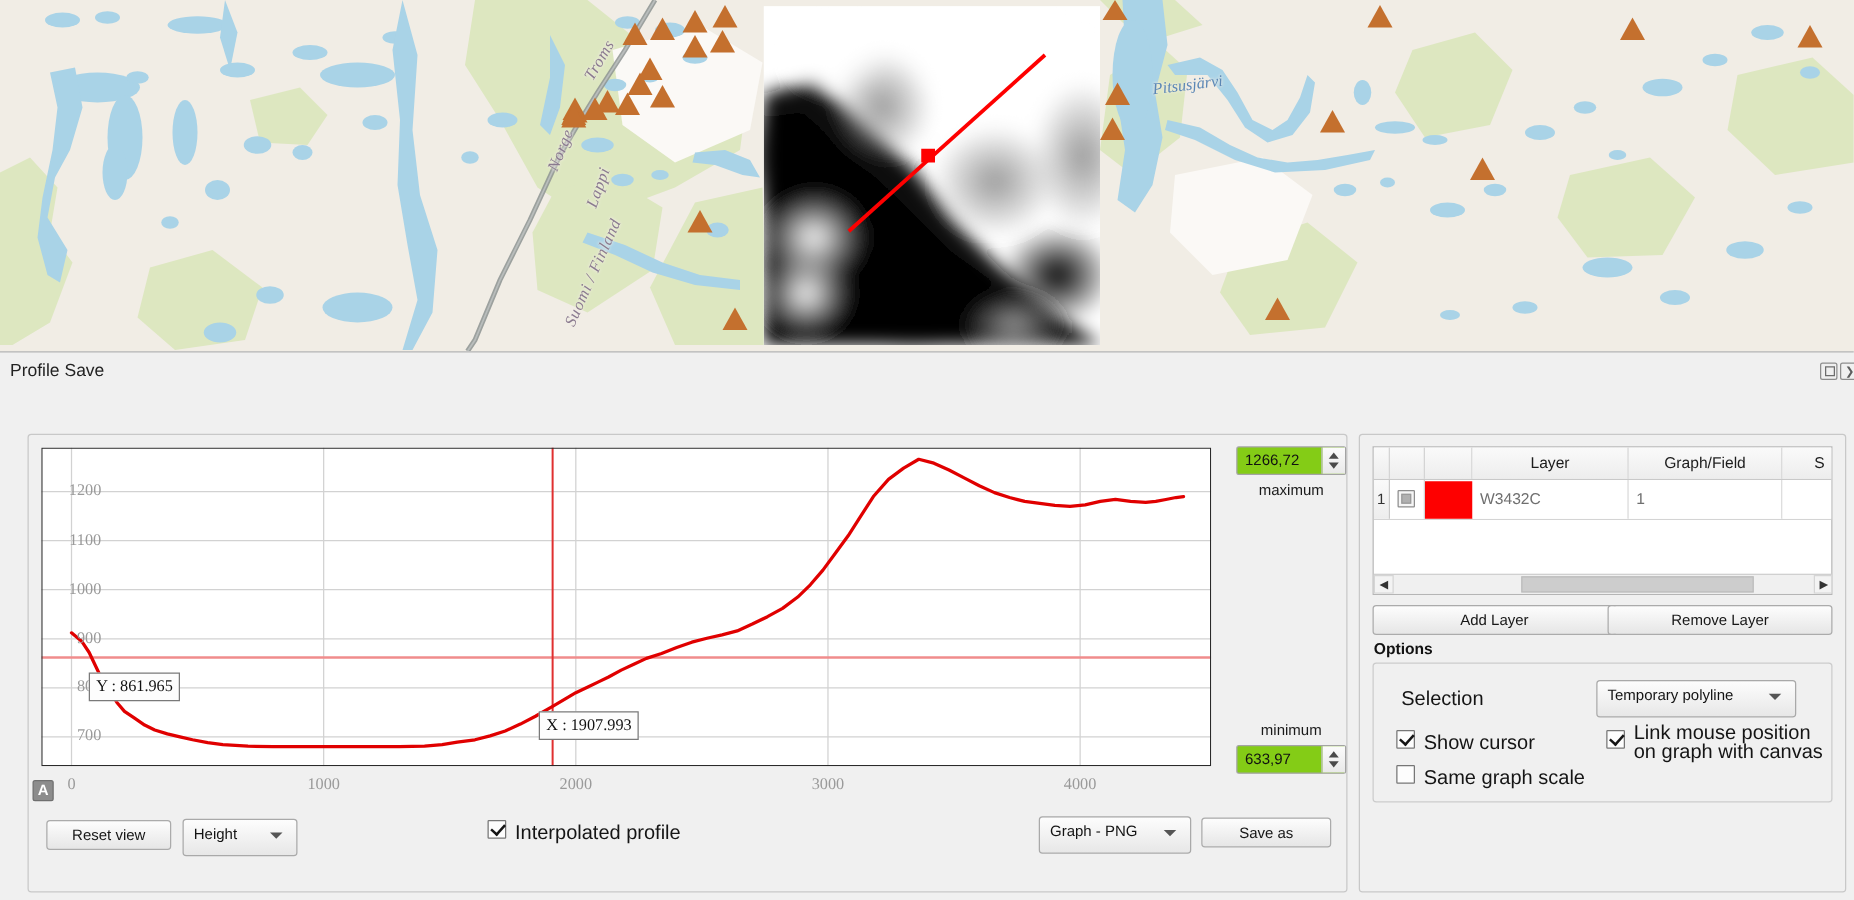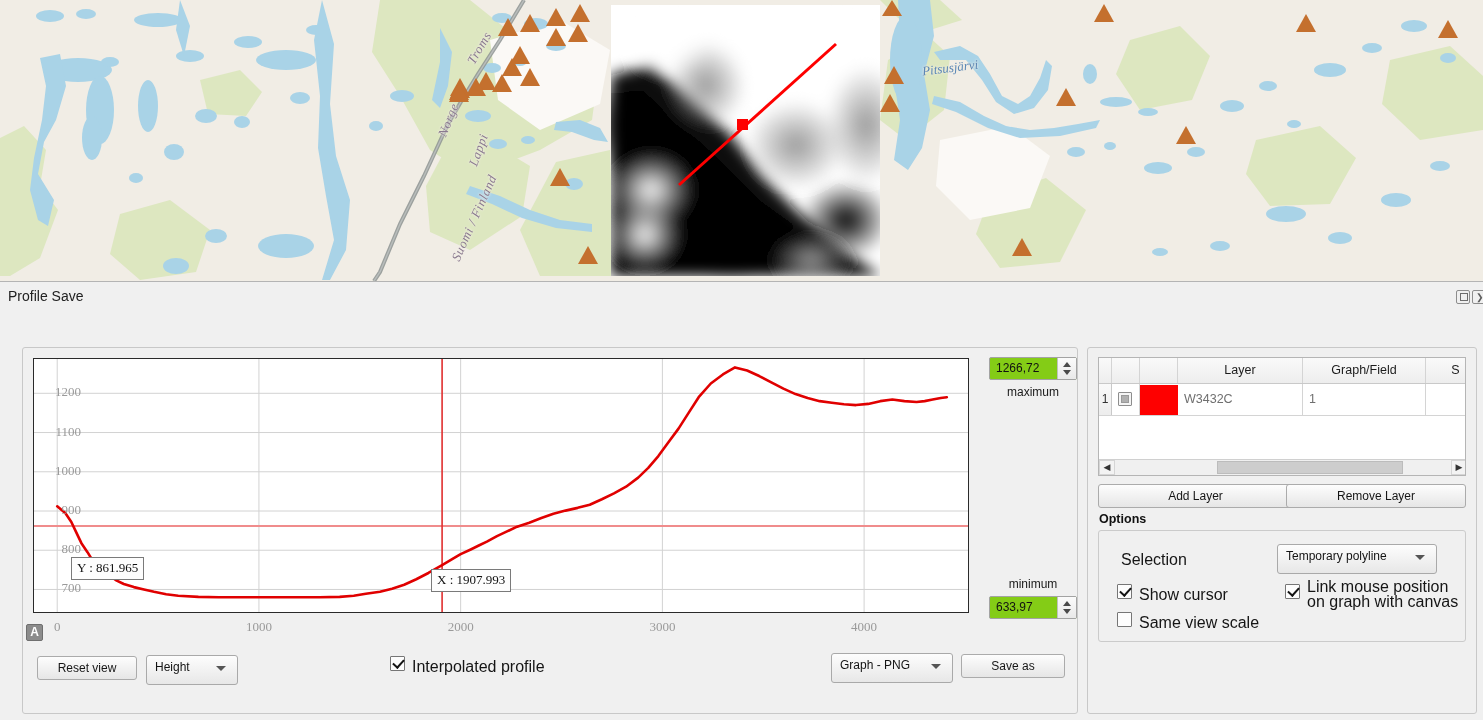--- a/index.html
+++ b/index.html
@@ -595,21 +595,21 @@
         </div>
 
       <div id="xticks" style="position: absolute; left: 0px; top: 0px; width: 0px;">
           <div class="xtick" style="left: 34.2069px; top: 271px;">0</div>
           <div class="xtick" style="left: 235.931px; top: 271px;">1000</div>
           <div class="xtick" style="left: 437.655px; top: 271px;">2000</div>
           <div class="xtick" style="left: 639.379px; top: 271px;">3000</div>
           <div class="xtick" style="left: 841.103px; top: 271px;">4000</div>
         </div>
 
-      <div class="cursor-tip" id="ytip" style="left: 48px; top: 189.921px; margin-top: 19px;">Y : 861.965</div>
+      <div class="cursor-tip" id="ytip" style="left: 48px; top: 189.921px;">Y : 861.965</div>
       <div class="cursor-tip" id="xtip" style="left: 408.095px; top: 221px;">X : 1907.993</div>
 
       <div class="spin" style="left:966px;top:9px;">
         <div class="val">1266,72</div>
         <div class="arrows">
           <div class="arw up"></div>
           <div class="arw dn"></div>
         </div>
       </div>
       <div class="spin-label" style="left:955px;top:37px;">maximum</div>
@@ -671,21 +671,21 @@
         </div>
 
         <div class="chk checked" style="left:18px;top:53px;"></div>
         <div class="opt-text" style="left:40px;top:55px;">Show cursor</div>
 
         <div class="chk checked" style="left:186px;top:53px;"></div>
         <div class="opt-text" style="left:208px;top:47px;">Link mouse position</div>
         <div class="opt-text" style="left:208px;top:62px;">on graph with canvas</div>
 
         <div class="chk" style="left:18px;top:81px;"></div>
-        <div class="opt-text" style="left:40px;top:83px;">Same view scale</div>
+        <div class="opt-text" style="left:40px;top:83px;">Same graph scale</div>
       </div>
     </div>
 
     <div class="btn" style="left:37px;top:310px;width:100px;">Reset view</div>
 
     <div class="combo" style="left:146px;top:309px;width:92px;">
       <div class="ctext">Height</div>
       <div class="carrow" style="right:11px;"></div>
     </div>
 

